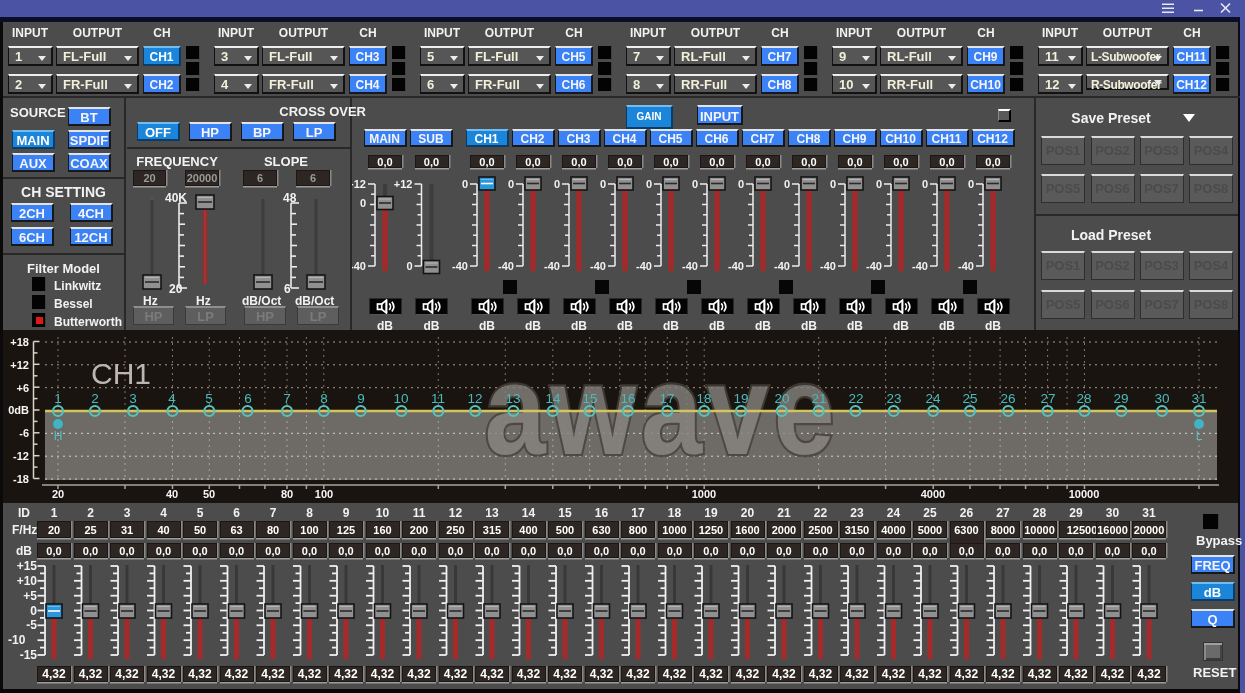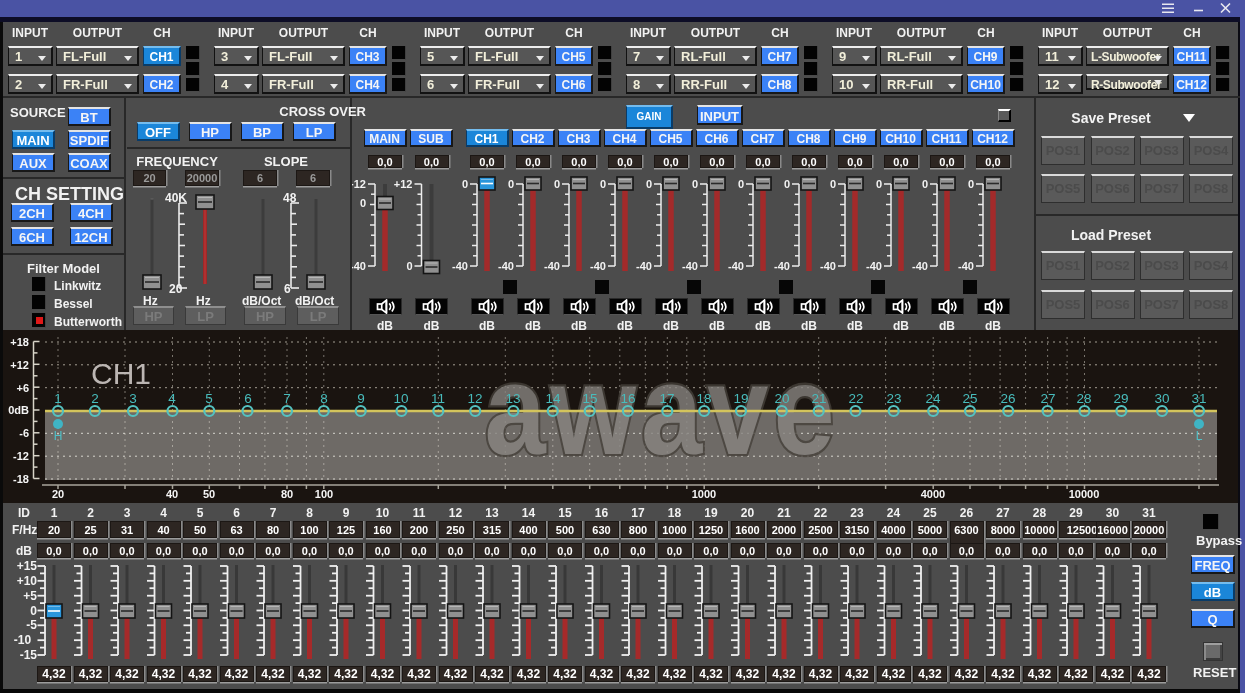--- a/index.html
+++ b/index.html
@@ -183,21 +183,21 @@
     <div class="vline" style="left:124px;top:96px;width:2px;height:234px"></div>
     <div class="vline" style="left:350px;top:96px;width:2px;height:234px"></div>
     <div class="vline" style="left:1034px;top:96px;width:2px;height:234px"></div>
     <div class="lbl" style="left:10px;top:105px;font-size:13px">SOURCE</div>
     <div class="btn" style="left:68px;top:107px;width:43px;height:19px;line-height:18px;font-size:13px">BT</div>
     <div class="btn blue" style="left:12px;top:130px;width:43px;height:19px;line-height:18px;font-size:13px">MAIN</div>
     <div class="btn" style="left:68px;top:130px;width:43px;height:19px;line-height:18px;font-size:13px">SPDIF</div>
     <div class="btn" style="left:12px;top:153px;width:43px;height:19px;line-height:18px;font-size:13px">AUX</div>
     <div class="btn" style="left:68px;top:153px;width:43px;height:19px;line-height:18px;font-size:13px">COAX</div>
     <div class="hline" style="left:3px;top:177px;width:121px;height:2px"></div>
-    <div class="lbl" style="left:3px;top:184px;width:121px;text-align:right;font-size:18px">CH SETTING</div>
+    <div class="lbl" style="left:3px;top:184px;width:121px;text-align:center;font-size:14px">CH SETTING</div>
     <div class="btn" style="left:11px;top:203px;width:43px;height:19px;line-height:18px;font-size:13px">2CH</div>
     <div class="btn" style="left:70px;top:203px;width:43px;height:19px;line-height:18px;font-size:13px">4CH</div>
     <div class="btn" style="left:11px;top:227px;width:43px;height:19px;line-height:18px;font-size:13px">6CH</div>
     <div class="btn" style="left:70px;top:227px;width:43px;height:19px;line-height:18px;font-size:13px">12CH</div>
     <div class="hline" style="left:3px;top:253px;width:121px;height:2px"></div>
     <div class="lbl" style="left:3px;top:261px;width:121px;text-align:center;font-size:13px">Filter Model</div>
     <div class="blk" style="left:32px;top:277px;width:14px;height:15px"></div>
     <div class="lbl" style="left:54px;top:279px;font-size:12px;font-weight:bold">Linkwitz</div>
     <div class="blk" style="left:32px;top:295px;width:14px;height:15px"></div>
     <div class="lbl" style="left:54px;top:297px;font-size:12px;font-weight:bold">Bessel</div>
@@ -1547,21 +1547,21 @@
       <rect x="1126.5" y="51" width="5" height="48" fill="#a62a2a"></rect>
       <rect x="1121.0" y="44.0" width="16" height="14" fill="#909090" stroke="#141414" stroke-width="1.6"></rect>
       <path d="M1123.0 51h12" stroke="#2a2a2a" stroke-width="1.6"></path>
       <path d="M1123.0 46.5h12" stroke="rgba(255,255,255,0.35)" stroke-width="1"></path>
     </svg>
     <div class="lbl" style="left:8px;top:559.0px;width:29px;text-align:right;font-size:12px">+15</div>
     <div class="lbl" style="left:8px;top:573.8px;width:29px;text-align:right;font-size:12px">+10</div>
     <div class="lbl" style="left:8px;top:588.7px;width:29px;text-align:right;font-size:12px">+5</div>
     <div class="lbl" style="left:8px;top:603.5px;width:29px;text-align:right;font-size:12px">0</div>
     <div class="lbl" style="left:8px;top:618.3px;width:29px;text-align:right;font-size:12px">-5</div>
-    <div class="lbl" style="left:8px;top:633.2px;width:29px;text-align:center;font-size:12px">-10</div>
+    <div class="lbl" style="left:8px;top:633.2px;width:29px;text-align:left;font-size:12px">-10</div>
     <div class="lbl" style="left:8px;top:648.0px;width:29px;text-align:right;font-size:12px">-15</div>
     <div class="vbox" style="left:37.0px;top:666px;width:34px;height:16px;line-height:15px;font-size:12px">4,32</div>
     <div class="vbox" style="left:73.5px;top:666px;width:34px;height:16px;line-height:15px;font-size:12px">4,32</div>
     <div class="vbox" style="left:110.0px;top:666px;width:34px;height:16px;line-height:15px;font-size:12px">4,32</div>
     <div class="vbox" style="left:146.5px;top:666px;width:34px;height:16px;line-height:15px;font-size:12px">4,32</div>
     <div class="vbox" style="left:183.0px;top:666px;width:34px;height:16px;line-height:15px;font-size:12px">4,32</div>
     <div class="vbox" style="left:219.5px;top:666px;width:34px;height:16px;line-height:15px;font-size:12px">4,32</div>
     <div class="vbox" style="left:256.0px;top:666px;width:34px;height:16px;line-height:15px;font-size:12px">4,32</div>
     <div class="vbox" style="left:292.5px;top:666px;width:34px;height:16px;line-height:15px;font-size:12px">4,32</div>
     <div class="vbox" style="left:329.0px;top:666px;width:34px;height:16px;line-height:15px;font-size:12px">4,32</div>

